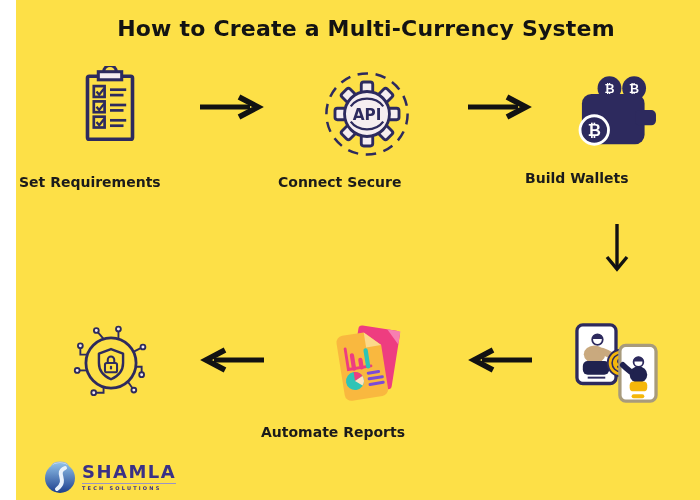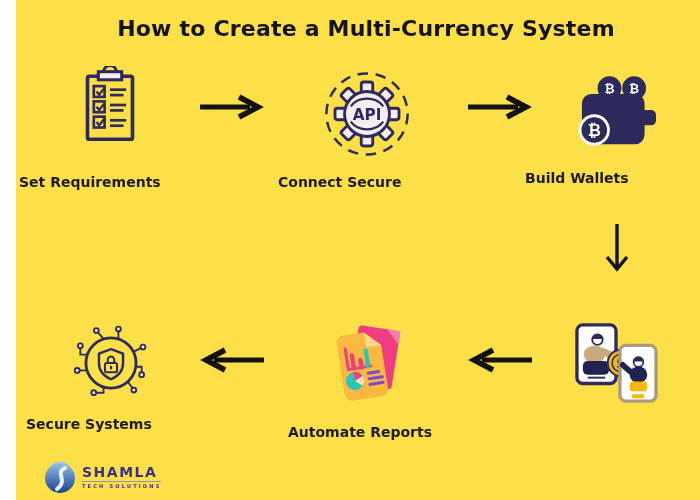--- a/index.html
+++ b/index.html
@@ -13,21 +13,21 @@
   .title {
     top:16px; left:0; width:700px; text-align:center;
     font-size:22px; font-weight:bold; color:#131313; letter-spacing:.2px;
   }
   .step-label {
     width:180px; text-align:left;
     font-size:14px; font-weight:bold; color:#1b1b1b;
   }
   .logo-wrap { display:flex; align-items:center; gap:4px; }
   .logo-brand {
-    font-size:14px; font-weight:bold; color:#3a3186; letter-spacing:1.5px;
+    font-size:18px; font-weight:bold; color:#3a3186; letter-spacing:1.5px;
     line-height:1.05;
   }
   .logo-tagline {
     font-size:5px; font-weight:bold; color:#3a3186; letter-spacing:2.2px;
     border-top:1px solid #9a93c4; padding-top:1px; margin-top:1px;
   }
 </style>
 </head>
 <body>
 
@@ -169,22 +169,21 @@
         <circle cx="66.6" cy="71.2" r="2.6" fill="#f5edf0"></circle>
       <path d="M34,67 V74 H26"></path>
         <circle cx="23.4" cy="74" r="2.6" fill="#f5edf0"></circle>
       <path d="M16,50 H8"></path>
         <circle cx="5.6" cy="50" r="2.6" fill="#f5edf0"></circle>
       <path d="M16,33 L9,33 V26"></path>
         <circle cx="9" cy="23.4" r="2.6" fill="#f5edf0"></circle>
     </g>
   </svg>
 
-  <div class="abs step-label" style="left:272px;top:424px">Automate Reports</div>
-  <div class="abs step-label" style="left:10px;top:416px">Secure Systems</div>
+  <div class="abs step-label" style="left:245px;top:424px">Automate Reports</div>
 
   <div class="abs logo-wrap" style="left:26px;top:459px">
     <svg width="36" height="36" viewBox="0 0 36 36">
       <defs>
         <linearGradient id="lg" x1="0" y1="0" x2="0" y2="1">
           <stop offset="0" stop-color="#8fc0e8"></stop>
           <stop offset="1" stop-color="#1d3f8e"></stop>
         </linearGradient>
       </defs>
       <ellipse cx="18" cy="6.5" rx="8" ry="3.5" fill="#dfeaf6" stroke="#9db8d8" stroke-width="1"></ellipse>

